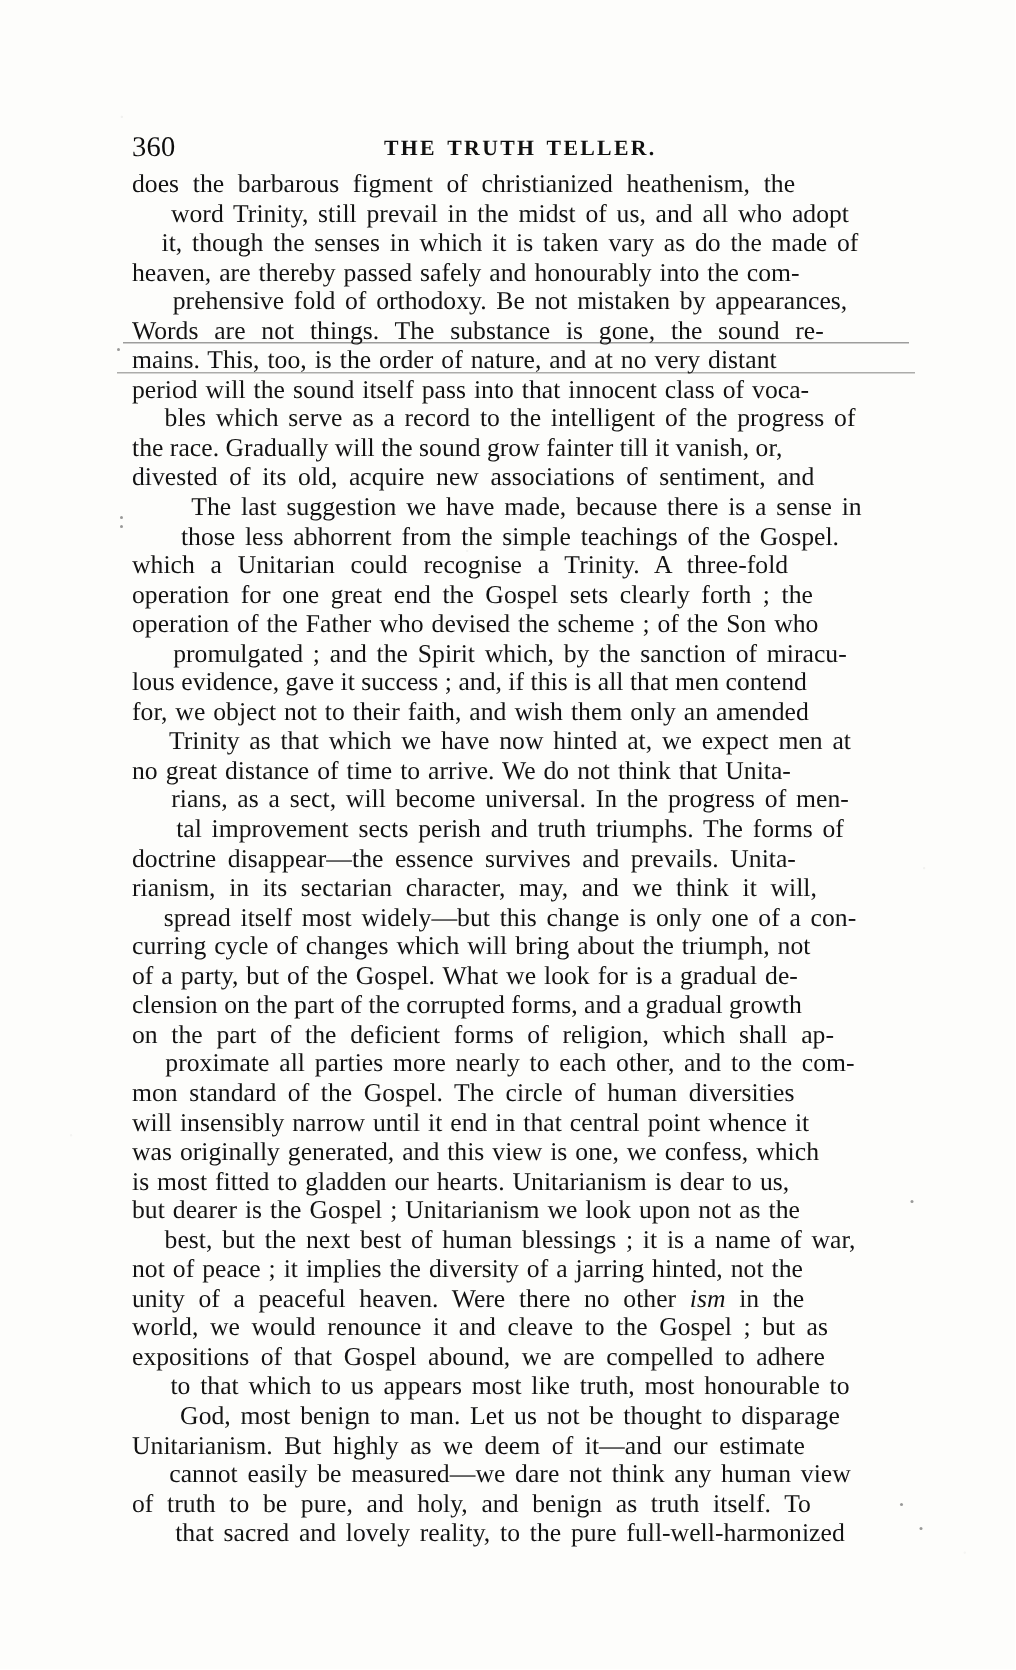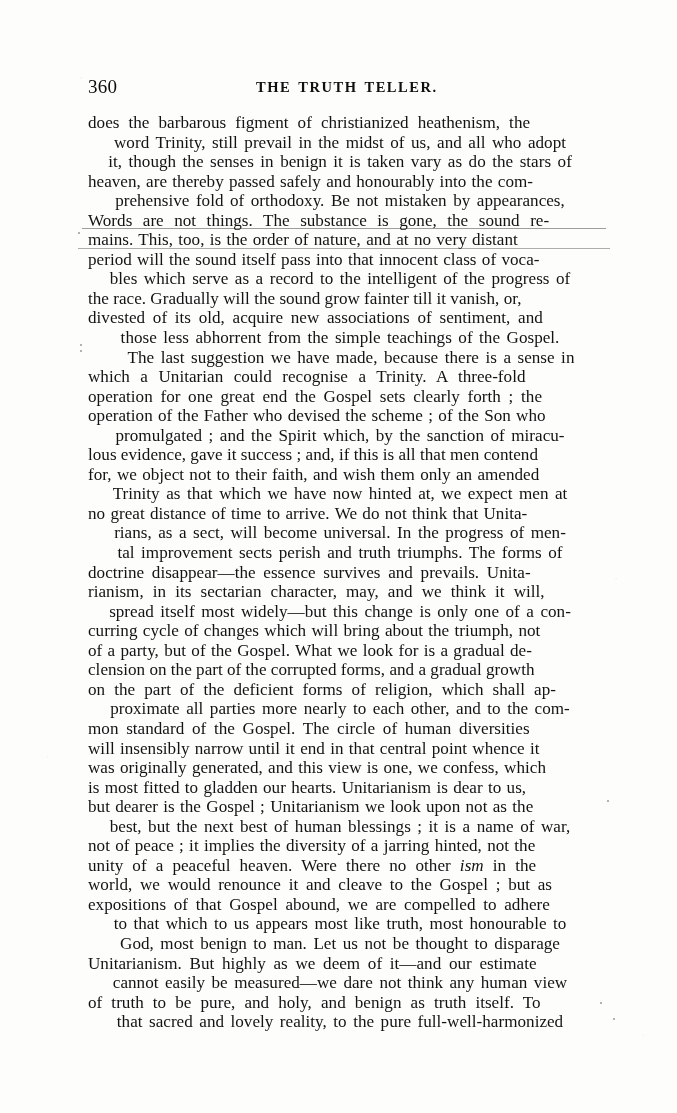--- a/index.html
+++ b/index.html
@@ -37,21 +37,21 @@
       radial-gradient(circle at 7% 68%,  rgba(0,0,0,.12) .5px, transparent 1.1px),
       radial-gradient(circle at 66% 80%, rgba(0,0,0,.13) .5px, transparent 1.1px),
       radial-gradient(circle at 27% 90%, rgba(0,0,0,.12) .5px, transparent 1.1px),
       radial-gradient(circle at 95% 93%, rgba(0,0,0,.11) .5px, transparent 1.1px);
   }
 
   
   .running-head {
     position: absolute;
     left: 88px;
-    top: 76px;
+    top: 88px;
     width: 504px;
     height: 22px;
   }
   .folio {
     position: absolute;
     left: 0;
     top: 0;
     font-size: 19px;
     letter-spacing: .2px;
     color: #0d0d0d;
@@ -131,31 +131,31 @@
 <div class="page">
 
   <div class="running-head">
     <span class="folio">360</span>
     <span class="head-title">THE TRUTH TELLER.</span>
   </div>
 
   <div class="textblock">
       <span class="line j4">does the barbarous figment of christianized heathenism, the</span>
       <span class="line j2">word Trinity, still prevail in the midst of us, and all who adopt</span>
-      <span class="line j2">it, though the senses in benign it is taken vary as do the stars of</span>
+      <span class="line j2">it, though the senses in which it is taken vary as do the made of</span>
       <span class="line j1">heaven, are thereby passed safely and honourably into the com-</span>
       <span class="line j2">prehensive fold of orthodoxy.  Be not mistaken by appearances,</span>
       <span class="line j5 ruled">Words are not things.  The substance is gone, the sound re-</span>
       <span class="line j1 ruled2">mains.  This, too, is the order of nature, and at no very distant</span>
       <span class="line j1">period will the sound itself pass into that innocent class of voca-</span>
       <span class="line j2">bles which serve as a record to the intelligent of the progress of</span>
       <span class="line j0">the race.  Gradually will the sound grow fainter till it vanish, or,</span>
       <span class="line j3">divested of its old, acquire new associations of sentiment, and</span>
+      <span class="line j2 indent">The last suggestion we have made, because there is a sense in</span>
       <span class="line j2">those less abhorrent from the simple teachings of the Gospel.</span>
-      <span class="line j2 indent">The last suggestion we have made, because there is a sense in</span>
       <span class="line j5">which a Unitarian could recognise a Trinity.  A three-fold</span>
       <span class="line j3">operation for one great end the Gospel sets clearly forth ; the</span>
       <span class="line j1">operation of the Father who devised the scheme ; of the Son who</span>
       <span class="line j2">promulgated ; and the Spirit which, by the sanction of miracu-</span>
       <span class="line j0">lous evidence, gave it success ; and, if this is all that men contend</span>
       <span class="line j1">for, we object not to their faith, and wish them only an amended</span>
       <span class="line j2">Trinity as that which we have now hinted at, we expect men at</span>
       <span class="line j1">no great distance of time to arrive.  We do not think that Unita-</span>
       <span class="line j2">rians, as a sect, will become universal.  In the progress of men-</span>
       <span class="line j2">tal improvement sects perish and truth triumphs.  The forms of</span>

